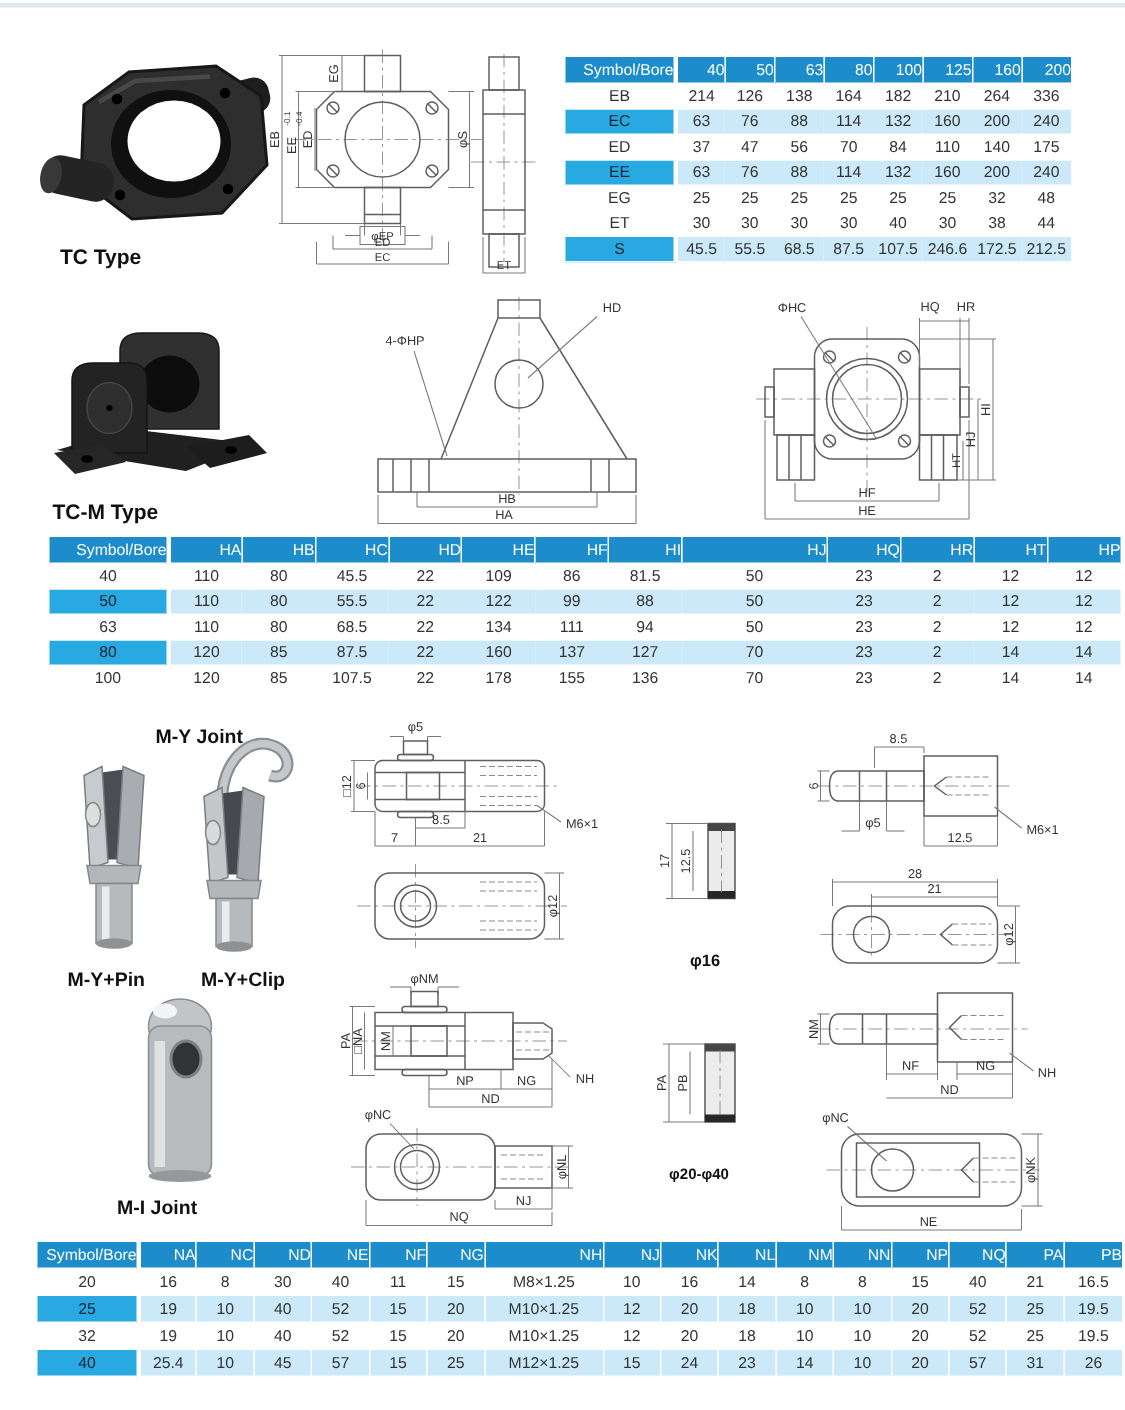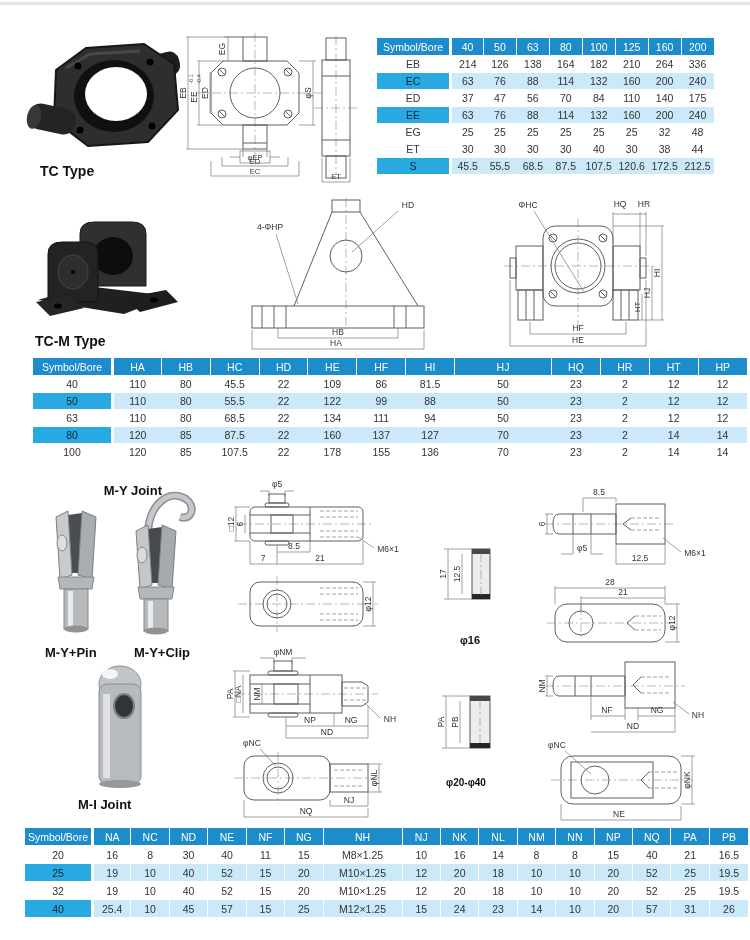--- a/index.html
+++ b/index.html
@@ -5,21 +5,21 @@
   html,body{margin:0;padding:0;background:#fff}
   #page{position:relative;width:750px;height:940px;background:#fff;overflow:hidden;
         font-family:"Liberation Sans",sans-serif;}
   .topline{position:absolute;left:0;top:2px;width:750px;height:3px;background:#dfe8ee}
   .title{position:absolute;font-weight:bold;color:#111;font-size:14px;}
   .title.small{font-size:13px}
 
   
   table.dt{position:absolute;border-collapse:collapse;table-layout:fixed}
   .dt th{background:#1c8ccb;color:#fff;font-weight:normal;font-size:10.5px;
-         border-left:1px solid #fff;border-bottom:1px solid #fff;padding:0;height:17px;text-align:center}
+         border-left:1px solid #fff;border-bottom:1px solid #fff;padding:0;height:17px;text-align:right}
   .dt th:first-child{border-left:none}
   .dt th.lab{border-right:3px solid #fff}
   .dt td{font-size:10.5px;color:#333;text-align:center;padding:0;height:16px;border-bottom:1px solid #fff}
   .dt td.lab{border-right:3px solid #fff}
   .dt tr.plain td{background:#fff}
   .dt tr.hl td{background:#cbe9f9}
   .dt tr.hl td.lab{background:#29a9e1;color:#15242e}
   .t1{left:377px;top:38px;width:337px}
   .t1 th.lab{width:72px}
   .t2{left:33px;top:358px;width:714px}
@@ -228,21 +228,21 @@
           <td>38</td>
           <td>44</td>
         </tr>
         <tr class="hl">
           <td class="lab">S</td>
           <td>45.5</td>
           <td>55.5</td>
           <td>68.5</td>
           <td>87.5</td>
           <td>107.5</td>
-          <td>120.6</td>
+          <td>246.6</td>
           <td>172.5</td>
           <td>212.5</td>
         </tr>
       </tbody>
     </table>
 
   <svg class="dw" style="left:28px;top:214px" width="150" height="118" viewBox="0 0 150 118">
     <g>
       <path d="M10,86 L58,72 L142,82 L96,100 Z" fill="#202020"></path>
       <path d="M52,20 Q52,8 66,8 L104,8 Q118,8 118,20 L118,72 L52,72 Z" fill="#303030" stroke="#191919"></path>

